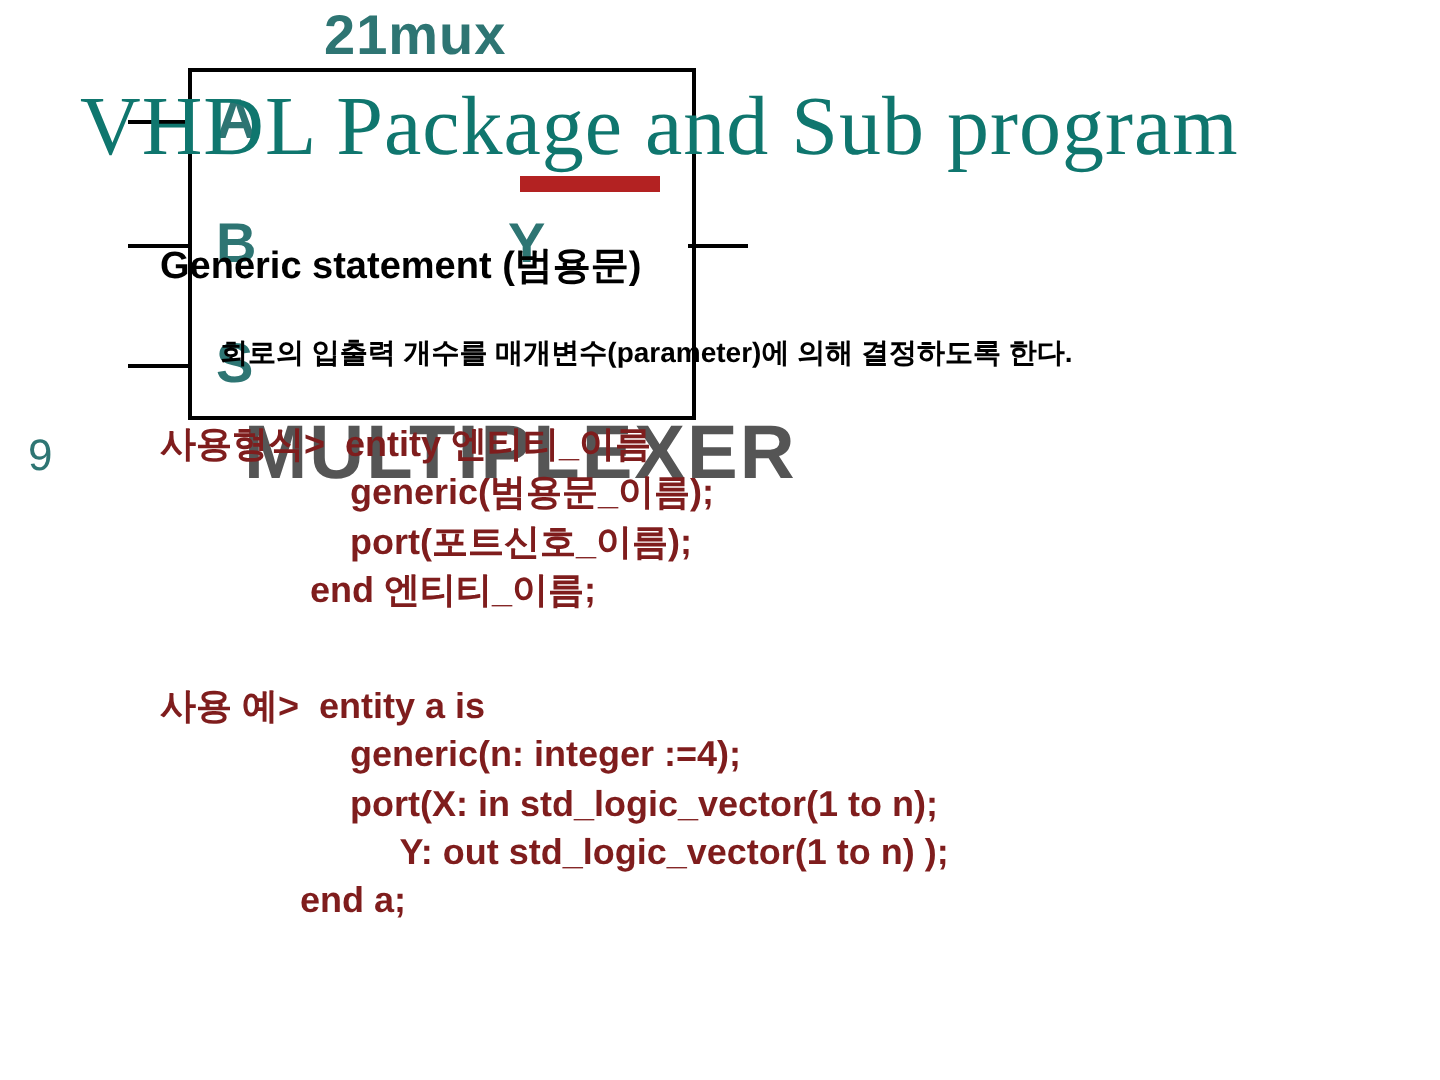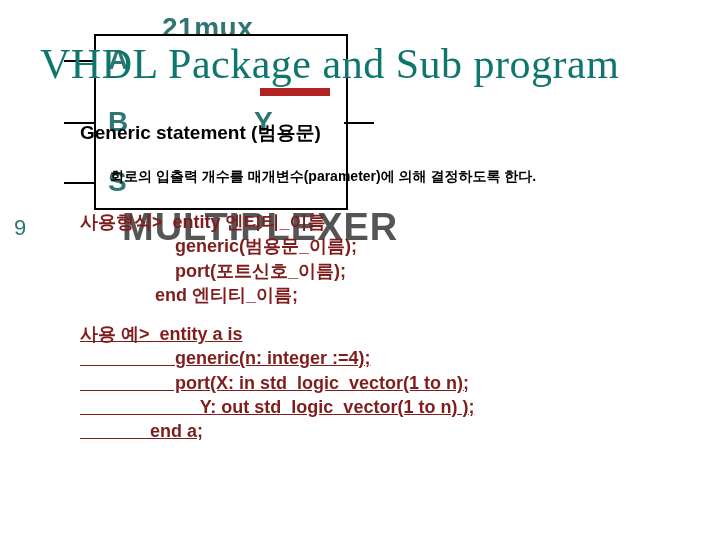--- a/index.html
+++ b/index.html
@@ -18,21 +18,21 @@
   }
   
   .schematic {
     position: absolute;
     left: 44px;
     top: 0px;
   }
   .sch-title {
     position: absolute;
     left: 118px;
-    top: 12px;
+    top: 2px;
     font-size: 28px;
     font-weight: 700;
     color: #2e7573;
     font-family: Arial, sans-serif;
     letter-spacing: 0.5px;
   }
   .sch-box {
     position: absolute;
     left: 50px;
     top: 34px;
@@ -117,21 +117,21 @@
   .block {
     position: absolute;
     left: 80px;
     font-size: 18px;
     color: #7f1d1d;
     font-weight: 600;
     line-height: 1.35;
     white-space: pre;
   }
   .block-usage { top: 210px; }
-  .block-example { top: 322px; text-decoration: underline; }
+  .block-example { top: 341px; }
 </style>
 </head>
 <body>
 
 <div class="slide">
 
   <div class="schematic">
     <div class="sch-title">21mux</div>
     <div class="sch-box"></div>
     <div class="sch-lead lead-a"></div>

